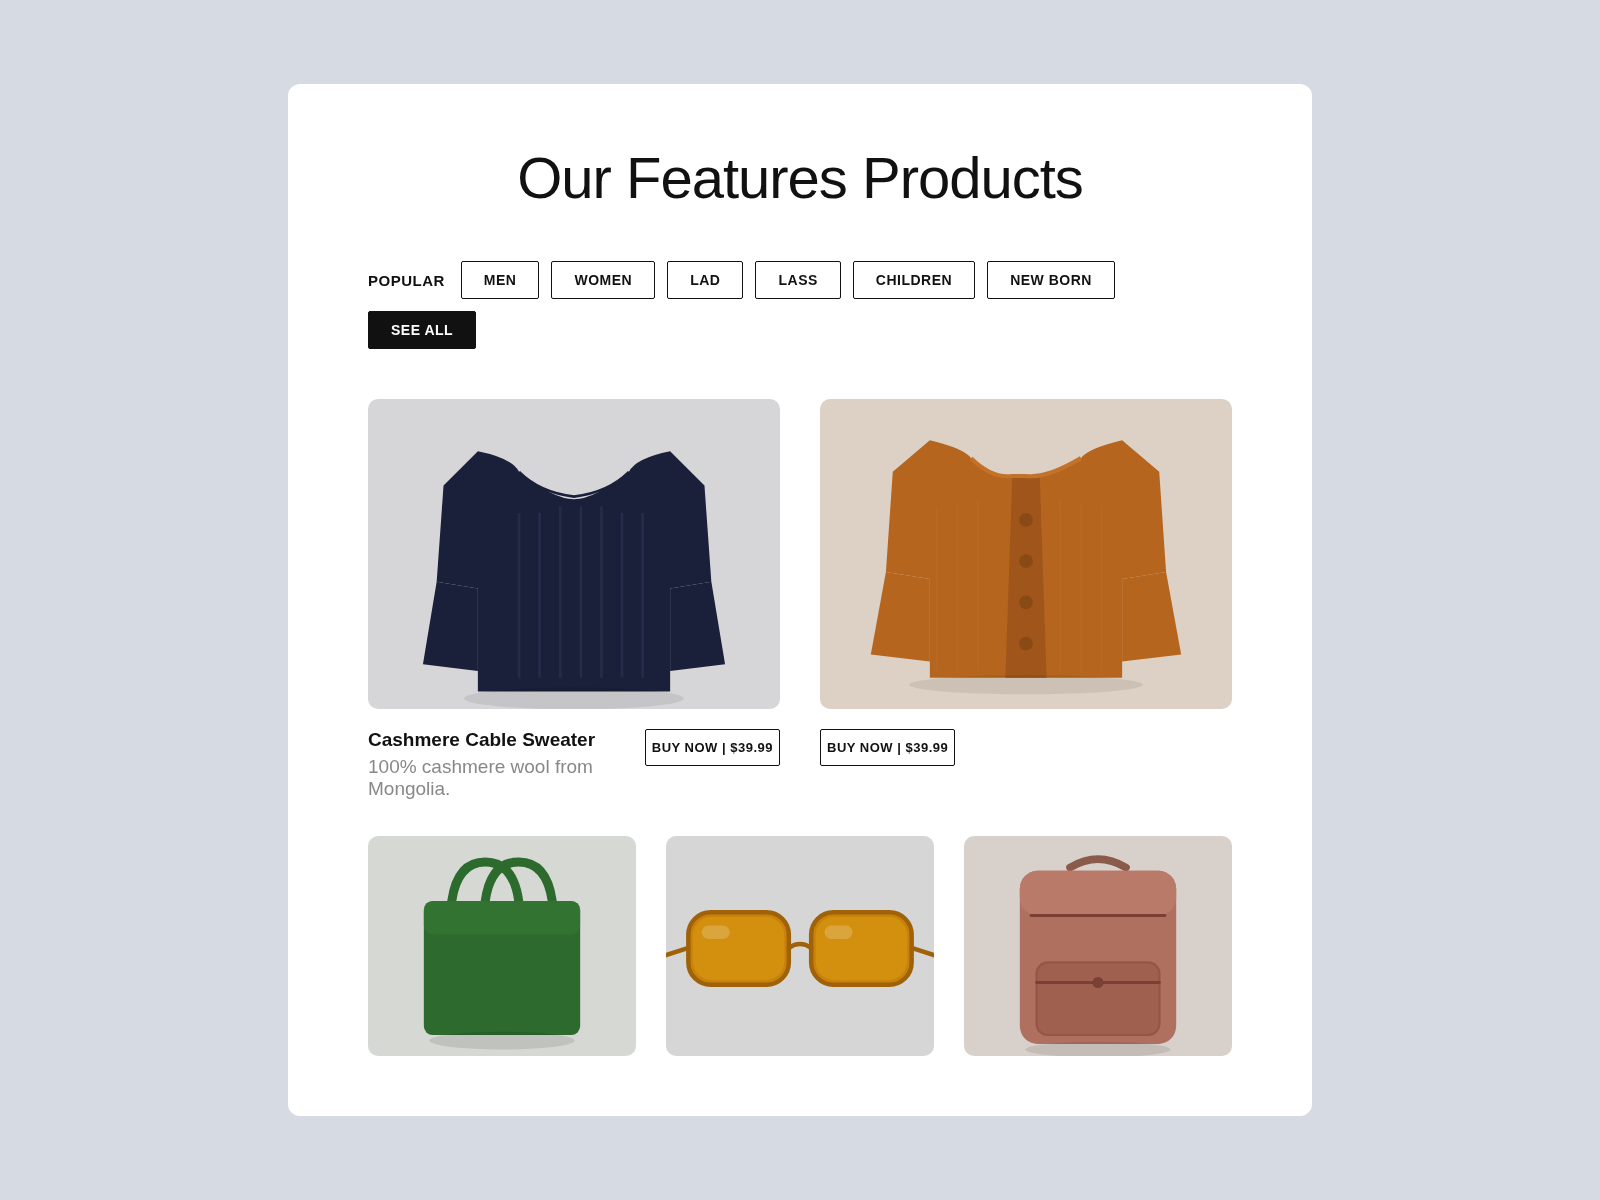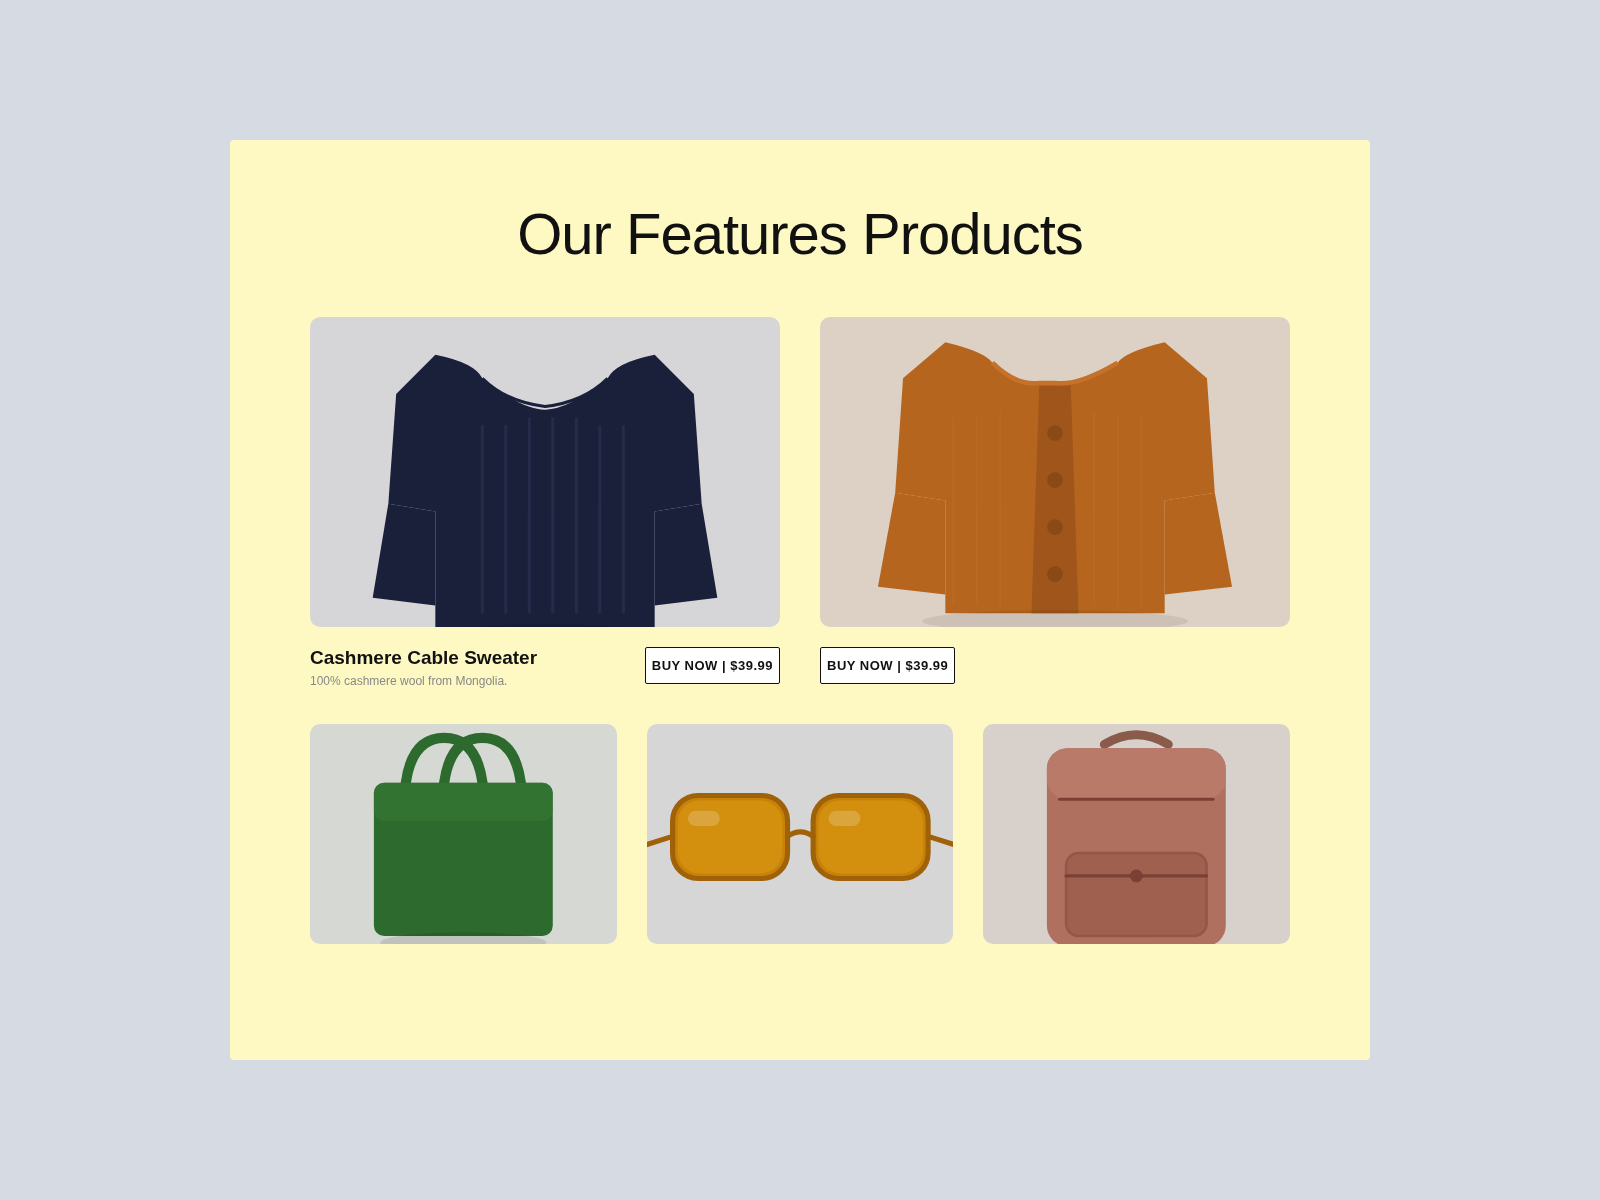--- a/index.html
+++ b/index.html
@@ -7,24 +7,24 @@
     body {
       background-color: #d6dae3;
       display: flex;
       justify-content: center;
       align-items: center;
       min-height: 100vh;
       font-family: 'Helvetica Neue', Helvetica, Arial, sans-serif;
     }
 
     .page-container {
-      background: #fef9c3;
-      width: 1140px;
+      background: #ffffff;
+      width: 1024px;
       min-height: 920px;
-      border-radius: 4px;
+      border-radius: 12px;
       padding: 60px 80px 40px 80px;
       overflow: hidden;
     }
 
     .page-title {
       text-align: center;
       font-size: 58px;
       font-weight: 400;
       color: #111111;
       margin-bottom: 50px;
@@ -108,21 +108,21 @@
     }
 
     .product-name {
       font-size: 19px;
       font-weight: 600;
       color: #111111;
       margin-bottom: 5px;
     }
 
     .product-desc {
-      font-size: 12px;
+      font-size: 19px;
       color: #888888;
     }
 
     .buy-btn {
       border: 1.5px solid #111111;
       background: #ffffff;
       color: #111111;
       font-size: 13px;
       font-weight: 600;
       letter-spacing: 0.5px;
@@ -159,20 +159,30 @@
     .backpack {
       background: #d8d0ca;
     }
   </style>
 </head>
 <body>
 
 <div class="page-container">
   <h1 class="page-title">Our Features Products</h1>
 
+  <div class="filter-bar">
+    <span class="filter-label">POPULAR</span>
+    <button class="filter-btn">MEN</button>
+    <button class="filter-btn">WOMEN</button>
+    <button class="filter-btn">LAD</button>
+    <button class="filter-btn">LASS</button>
+    <button class="filter-btn">CHILDREN</button>
+    <button class="filter-btn">NEW BORN</button>
+    <button class="filter-btn-seeall">SEE ALL</button>
+  </div>
 
   <div class="products-grid-top">
 
     <div class="product-card">
       <div class="product-image-container sweater-navy">
         <svg viewBox="0 0 300 280" xmlns="http://www.w3.org/2000/svg">
 
           <g transform="translate(50, 20)">
 
             <path d="M60,60 Q55,50 30,45 L5,70 L0,140 L30,145 L30,220 L170,220 L170,145 L200,140 L195,70 L170,45 Q145,50 140,60 Q115,80 100,80 Q85,80 60,60Z" fill="#1a1f3a"></path>

